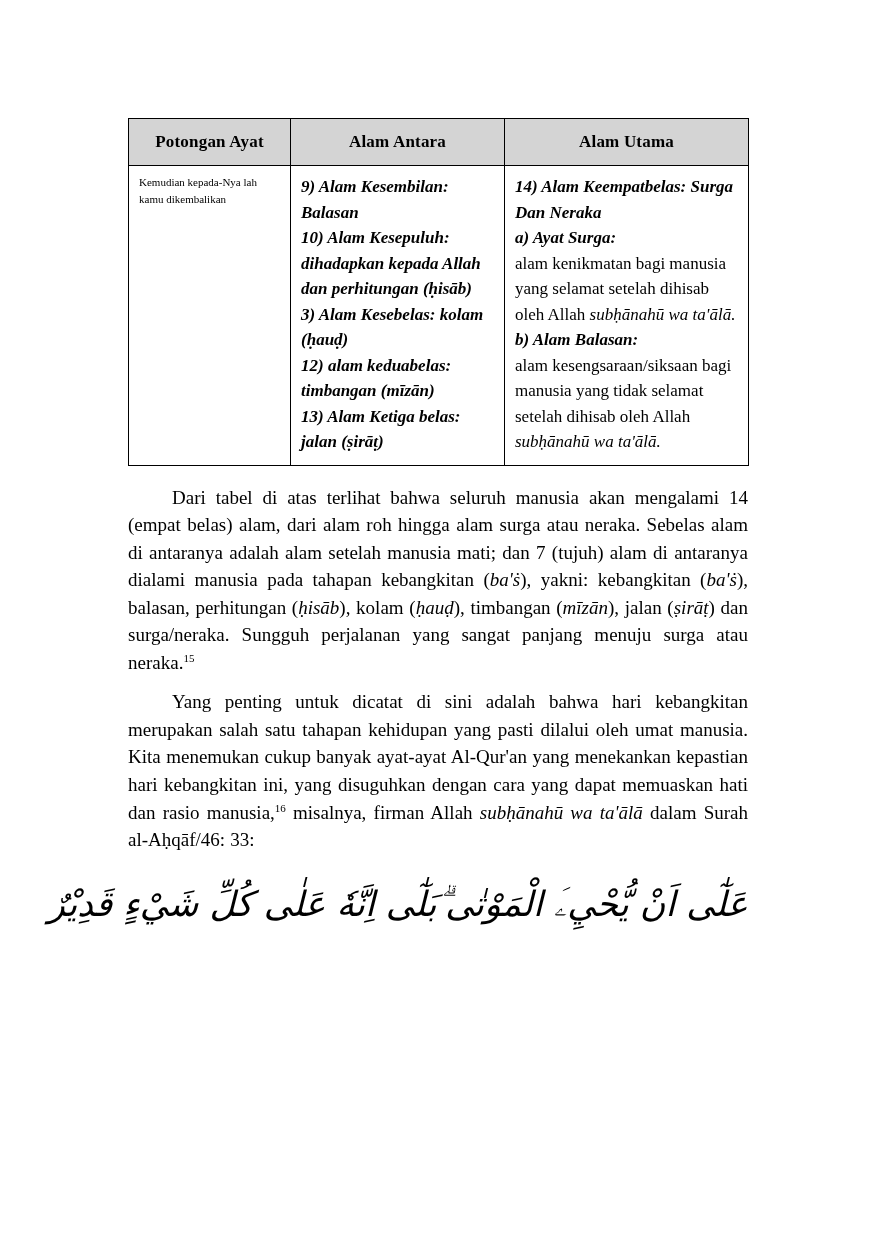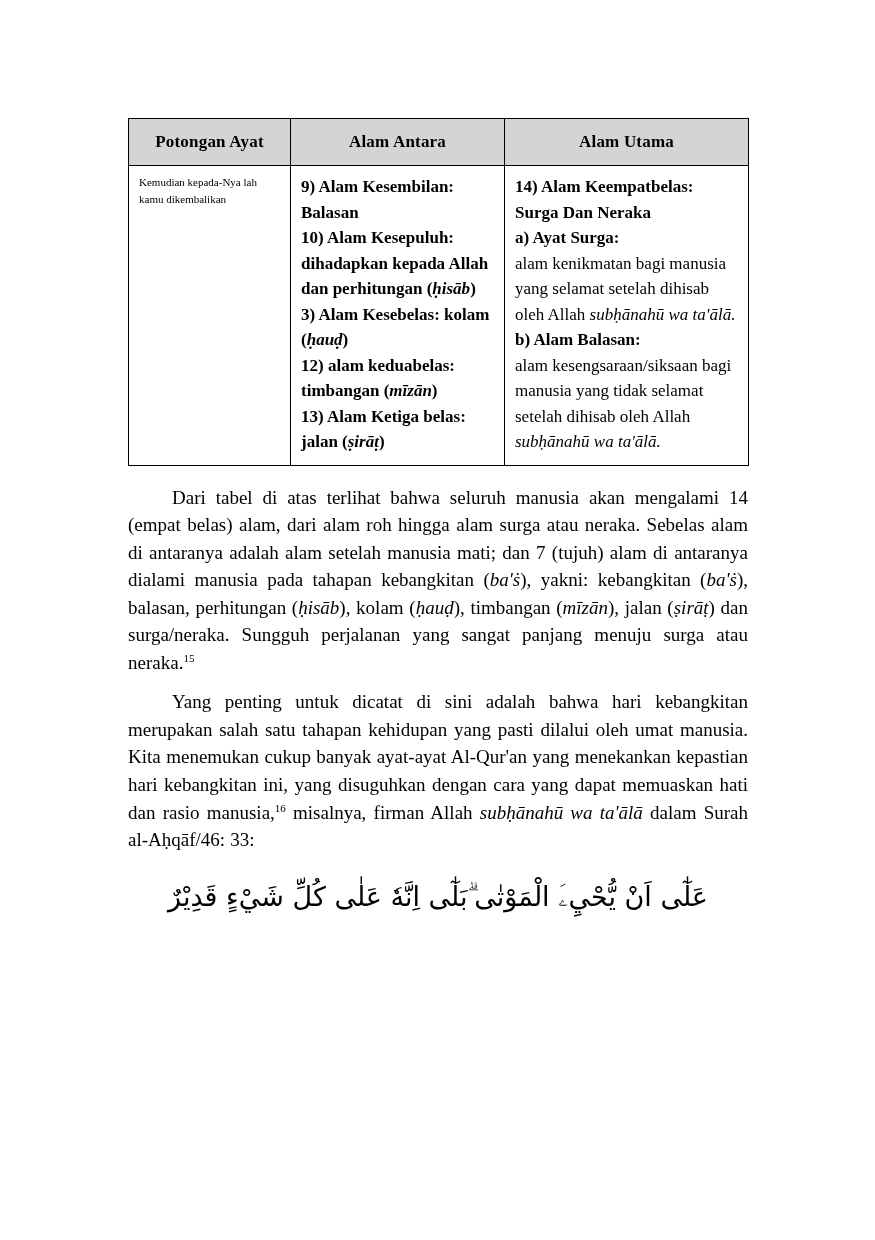--- a/index.html
+++ b/index.html
@@ -58,21 +58,21 @@
     text-align: left;
     vertical-align: middle;
     padding-left: 14px;
   }
   td.cell-antara, td.cell-utama {
     font-size: 17px;
     line-height: 1.5;
   }
   td.cell-antara { padding-top: 14px; }
   td.cell-utama { padding-top: 14px; }
-  .b { font-weight: bold; }
+  .b { font-weight: bold; font-style: italic; }
   .i { font-style: italic; }
   .line { display: block; }
 
   
   p.para {
     font-size: 19px;
     line-height: 1.45;
     text-align: justify;
     margin: 0;
     text-indent: 44px;
@@ -93,21 +93,22 @@
     direction: rtl;
   }
   .arabic-line {
     font-family: "DejaVu Sans", sans-serif;
     font-size: 27px;
     line-height: 1.85;
     letter-spacing: 0px;
     white-space: nowrap;
   }
   .arabic-line.l2 {
-    font-size: 27px;
+    font-size: 35px;
+    font-style: italic;
   }
 
   
   .footer {
     position: absolute;
     left: 128px;
     top: 1140px;
     width: 620px;
     display: flex;
     justify-content: flex-end;

